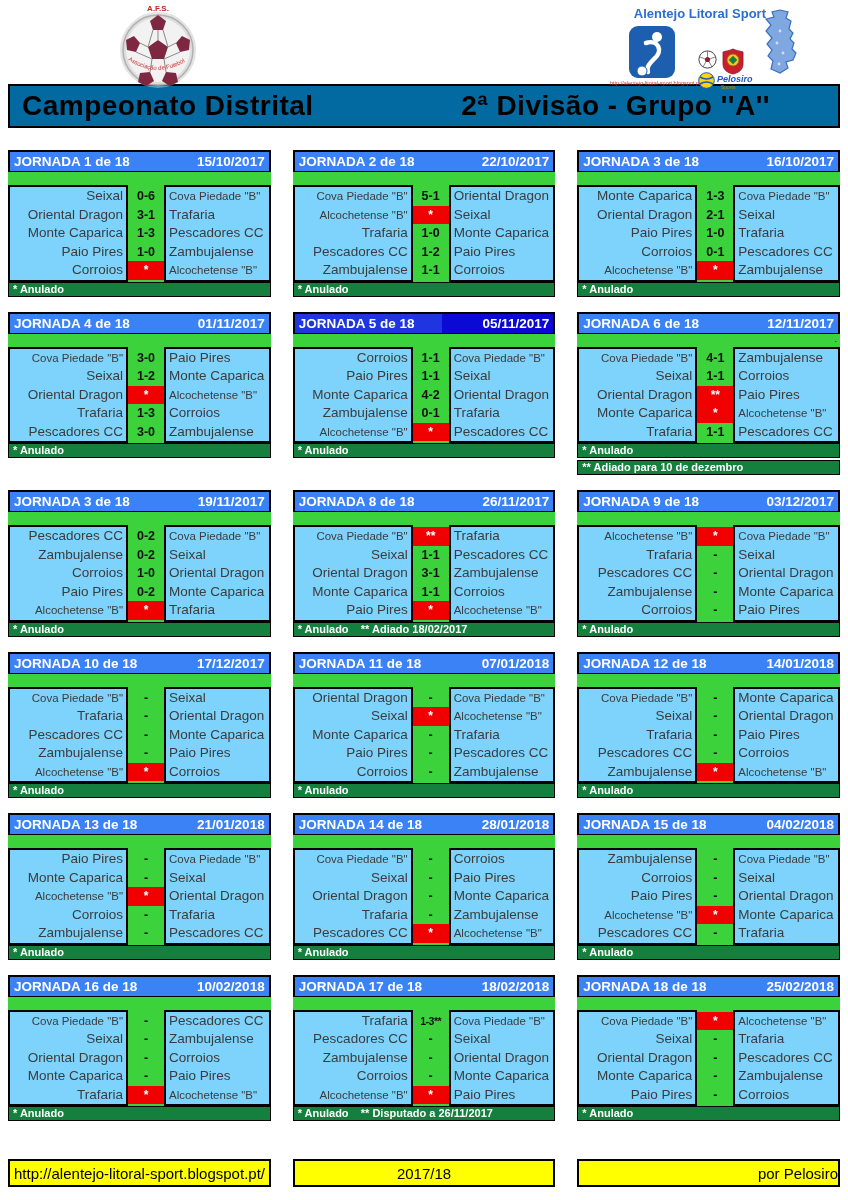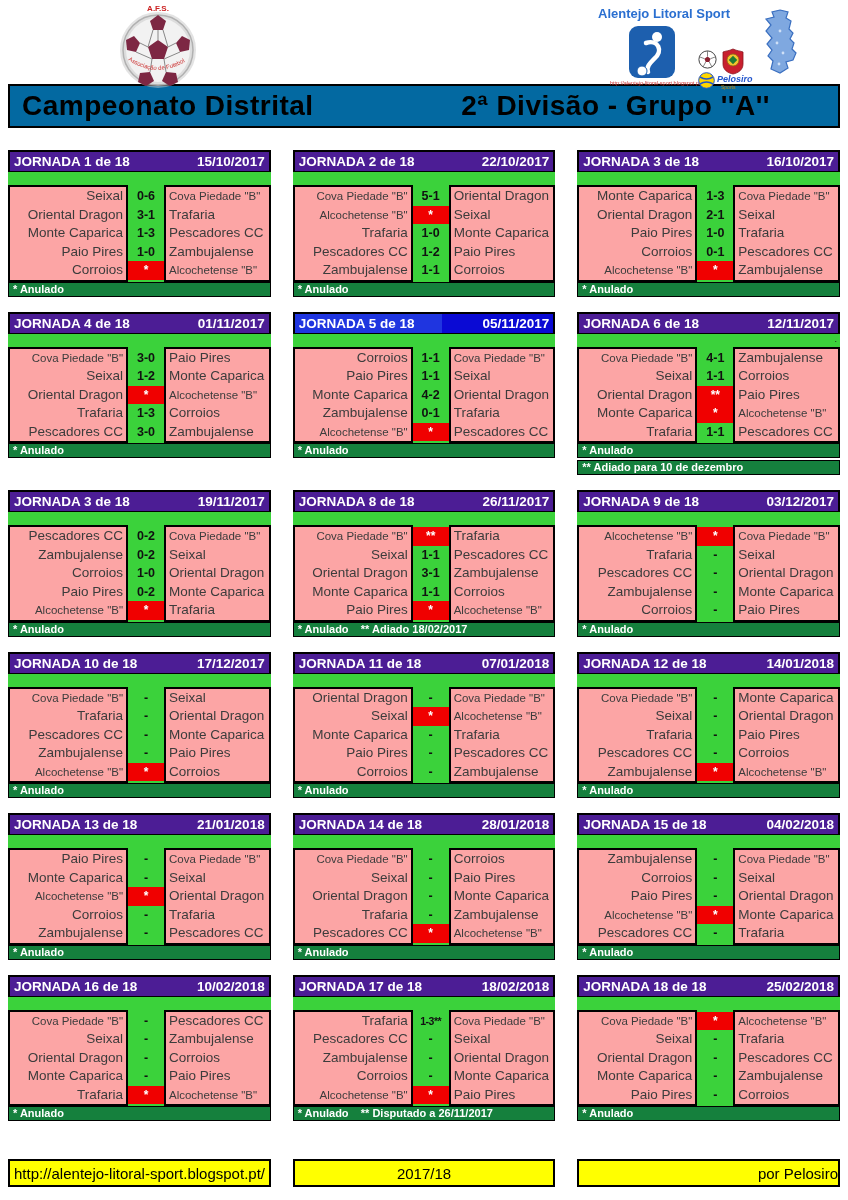--- a/index.html
+++ b/index.html
@@ -5,48 +5,48 @@
   html,body{margin:0;padding:0;}
   body{
     width:848px;height:1200px;overflow:hidden;background:#fff;
     font-family:"Liberation Sans", sans-serif;
     position:relative;
   }
   
   .top-area{position:relative;height:84px;}
   .afs-logo{position:absolute;left:112px;top:2px;}
   .als{position:absolute;left:598px;top:4px;width:210px;height:86px;}
-  .als-title{position:absolute;top:2px;left:0;width:168px;text-align:left;
+  .als-title{position:absolute;top:2px;left:0;width:168px;text-align:right;
     color:#2a6fd0;font-weight:bold;font-size:13px;}
   .als-icon{position:absolute;top:21px;left:30px;}
   .als-url{position:absolute;top:76px;left:12px;font-size:5.5px;color:#cc3333;}
   .pt-map{position:absolute;top:5px;right:8px;}
   .mini-ball{position:absolute;top:46px;left:100px;}
   .mini-crest{position:absolute;top:44px;left:124px;}
   .pelosiro-ball{position:absolute;top:68px;left:100px;}
   .pelosiro-text{position:absolute;top:70px;left:119px;color:#2255cc;
     font-weight:bold;font-style:italic;font-size:9px;}
   .pelosiro-sub{position:absolute;top:80px;left:123px;color:#cc8800;font-size:5px;}
   
   .title-bar{margin:0 8px;height:40px;background:#0369a1;border:2px solid #000;
     display:flex;align-items:center;}
   .title-left{font-size:28px;font-weight:bold;color:#000;padding-left:12px;letter-spacing:0.5px;}
   .title-right{font-size:28px;font-weight:bold;color:#000;margin-left:auto;margin-right:68px;letter-spacing:0.5px;}
   
   .cards{display:grid;grid-template-columns:repeat(3,1fr);column-gap:22px;row-gap:15px;
     margin:22px 8px 0;align-items:start;}
   .card{line-height:normal;}
-  .card-header{height:19px;background:#4c1d95;border:2px solid #000;border-bottom-width:1px;
+  .card-header{height:19px;background:#3b82f6;border:2px solid #000;border-bottom-width:1px;
     display:flex;justify-content:space-between;align-items:center;padding:0 4px;}
   .card-header.hl{background:linear-gradient(to right,#1f35e0 57%,#0a0ad4 57%);}
   .card-title,.card-date{color:#fff;font-weight:bold;font-size:13.5px;white-space:nowrap;}
   .card-strip{height:13px;background:#3bd23b;text-align:right;font-size:9px;line-height:11px;
     color:#222;padding-right:3px;}
   .card-body{display:flex;background:#3bd23b;}
-  .team-box{background:#fca5a5;border:2px solid #000;}
+  .team-box{background:#7dd3fc;border:2px solid #000;}
   .team-box.home{flex:0 0 116px;}
   .team-box.away{flex:1;}
   .team-cell{height:18.5px;line-height:18.5px;font-size:13.5px;color:#3c3c3c;white-space:nowrap;overflow:hidden;}
   .home .team-cell{text-align:right;padding-right:3px;}
   .away .team-cell{text-align:left;padding-left:3px;}
   .team-cell.sm{font-size:11.5px;}
   .score-col{flex:0 0 36px;display:flex;flex-direction:column;padding-top:2px;}
   .score-cell{height:18.5px;line-height:18.5px;text-align:center;font-weight:bold;
     font-size:12.5px;color:#111;}
   .score-cell.red{background:#f00000;color:#fff;font-size:12px;}

